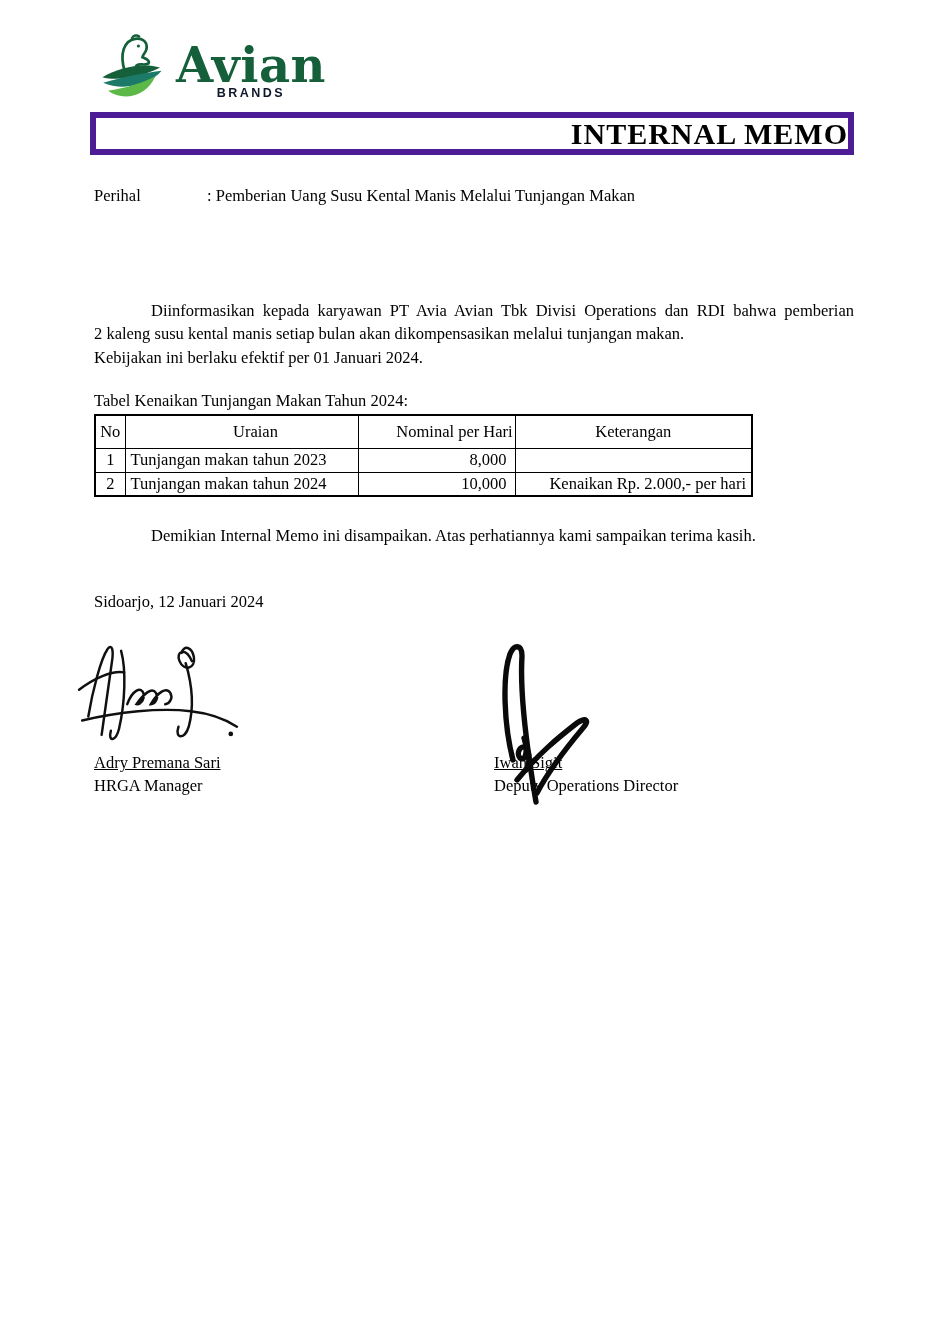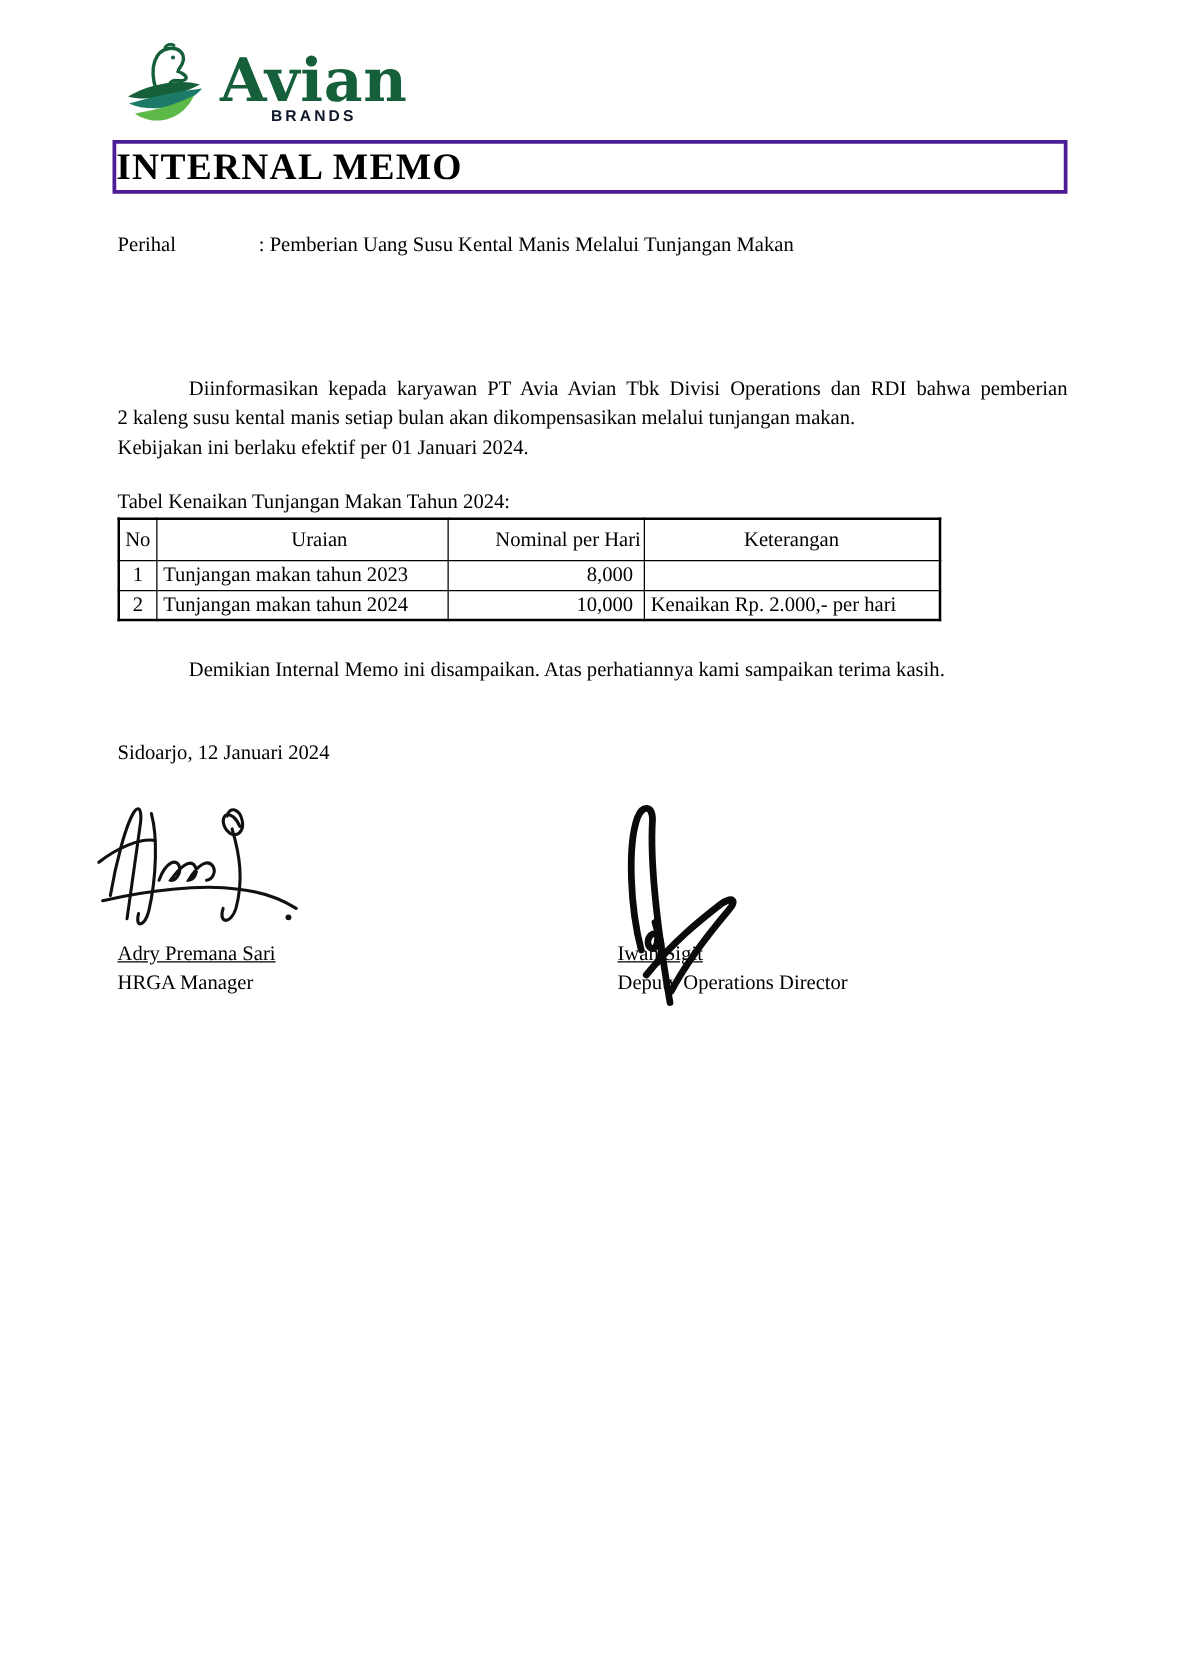--- a/index.html
+++ b/index.html
@@ -25,22 +25,22 @@
   }
   .logo-sub {
     font-size: 12.5px; font-weight: bold; color: #0f172a;
     letter-spacing: 2.5px; margin-top: 1px;
     font-family: "Liberation Sans", sans-serif;
   }
 
   
   .title-box {
     position: absolute; left: 90px; top: 112px; width: 764px; height: 43px;
-    border: 3px solid #4c1d95;
-    display: flex; align-items: center; justify-content: flex-start;
+    border: 6px solid #4c1d95;
+    display: flex; align-items: center; justify-content: flex-end;
   }
   .title-text { font-size: 30px; font-weight: bold; letter-spacing: 1px; }
 
   
   .meta { position: absolute; left: 94px; top: 184px; font-size: 16.5px; line-height: 23.3px; }
   .meta-row { display: flex; }
   .meta-label { width: 113px; flex: 0 0 113px; }
 
   
   .body-block { position: absolute; left: 94px; top: 299px; width: 760px; font-size: 16.5px; line-height: 23.3px; }
@@ -56,21 +56,21 @@
   .memo-table th, .memo-table td { border: 1.5px solid #000; }
   .memo-table th { font-weight: normal; text-align: center; height: 33px; }
   .memo-table td { height: 24px; padding: 0 5px; }
   .col-no { width: 30px; }
   .col-uraian { width: 233px; padding-left: 28px; }
   .col-nominal { width: 157px; padding-left: 36px; }
   .col-ket { width: 237px; }
   .cell-no { text-align: center; }
   .cell-uraian { text-align: left; }
   .cell-nominal { text-align: right; padding-right: 8px !important; margin-left: 40px; }
-  .cell-ket { text-align: left; margin-top: 44px; }
+  .cell-ket { text-align: right; margin-top: 44px; }
 
   
   .closing { position: absolute; left: 94px; top: 524px; width: 760px; font-size: 16.5px; line-height: 23.3px; text-indent: 57px; }
   .place-date { position: absolute; left: 94px; top: 592px; font-size: 16.5px; }
 
   
   .sig-svg { position: absolute; pointer-events: none; }
   .sig-left-svg { left: 76px; top: 640px; width: 164px; height: 116px; z-index: 2; }
   .sig-right-svg { left: 489px; top: 642px; width: 112px; height: 166px; z-index: 3; }
   .signer { position: absolute; font-size: 16.5px; line-height: 23.3px; z-index: 1; }

